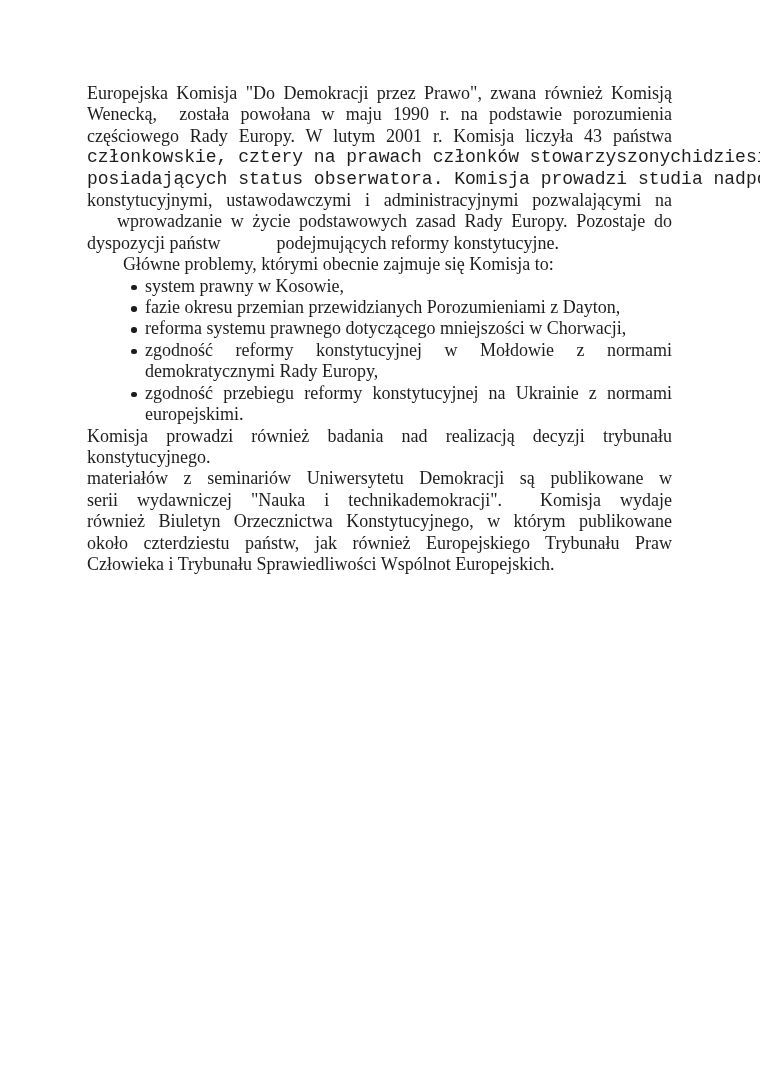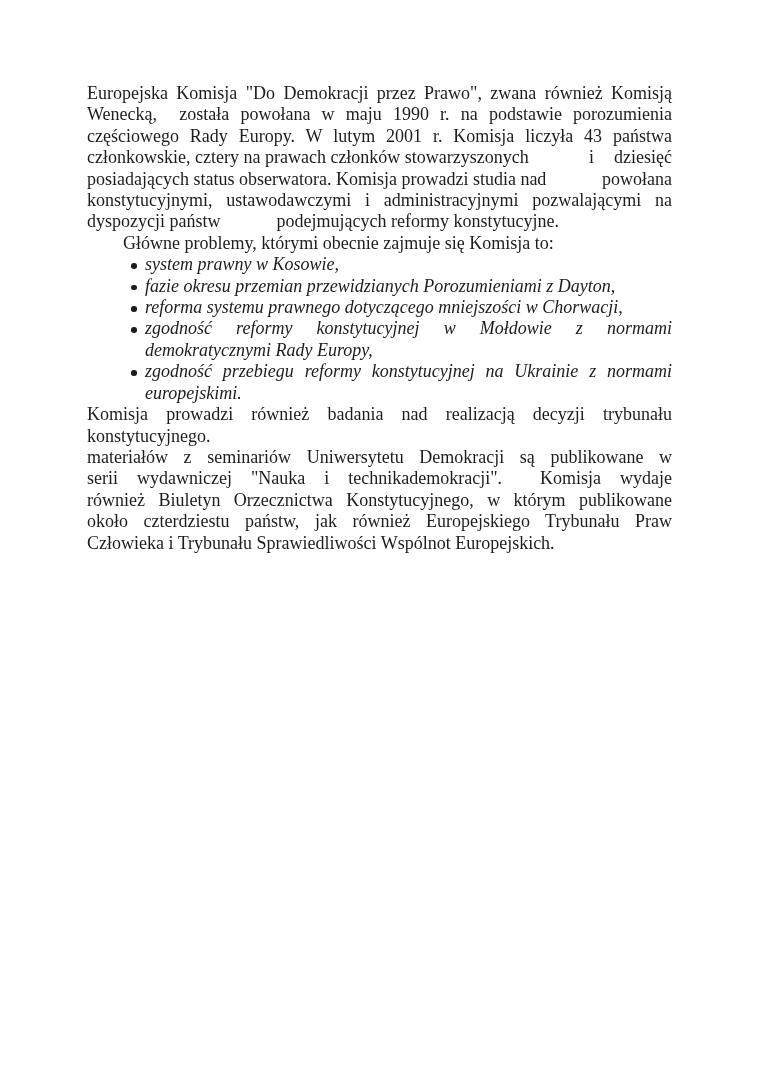--- a/index.html
+++ b/index.html
@@ -16,34 +16,34 @@
     position: absolute;
     left: 87px;
     top: 83px;
     width: 585px;
     font-size: 18px;
     line-height: 21.4px;
   }
   .ln { min-height: 21.4px; }
   .just { text-align: justify; text-align-last: justify; }
   .lnf { display: flex; }
-  .lnf span { white-space: pre; flex: 0 0 auto; }
+  .lnf span { white-space: pre; flex: 0 0 auto; font-family: Liberation Mono, monospace; }
   .lnf .fill1 { flex: 1 1 0; }
   .lnf .fill3 { flex: 3 1 0; }
   .tab { display: inline-block; width: 56px; }
   .ind30 { padding-left: 30px; }
   .ind36 { padding-left: 36px; }
   .bullet { display: flex; }
   .marker { flex: 0 0 14px; margin-left: 44px; position: relative; }
   .dot {
     position: absolute; left: 0; top: 9px;
     width: 5.5px; height: 5.5px; border-radius: 50%;
     background: #1d1d1d;
   }
-  .btxt { flex: 1 1 auto; min-width: 0; font-style: italic; }
+  .btxt { flex: 1 1 auto; min-width: 0; }
 </style>
 </head>
 <body>
 
 <div class="page">
   <div class="textblock">
 
     <div>
       <div class="ln just">Europejska Komisja "Do Demokracji przez Prawo", zwana również Komisją</div>
       <div class="ln just">Wenecką,&nbsp; została powołana w maju 1990 r. na podstawie porozumienia</div>
@@ -54,20 +54,21 @@
           <span>i</span>
           <span class="fill1"></span>
           <span>dziesięć</span>
         </div>
       <div class="ln lnf">
           <span>posiadających status obserwatora. Komisja prowadzi studia nad</span>
           <span class="fill1"></span>
           <span>powołana</span>
         </div>
       <div class="ln just">konstytucyjnymi, ustawodawczymi i administracyjnymi pozwalającymi na</div>
+      <div class="ln just ind30">wprowadzanie w życie podstawowych zasad Rady Europy. Pozostaje do</div>
       <div class="ln"><span>dyspozycji państw</span><span class="tab"></span><span>podejmujących reformy konstytucyjne.</span></div>
     </div>
 
     <div>
       <div class="ln ind36">Główne problemy, którymi obecnie zajmuje się Komisja to:</div>
     </div>
 
     <div>
 
       <div class="bullet">

